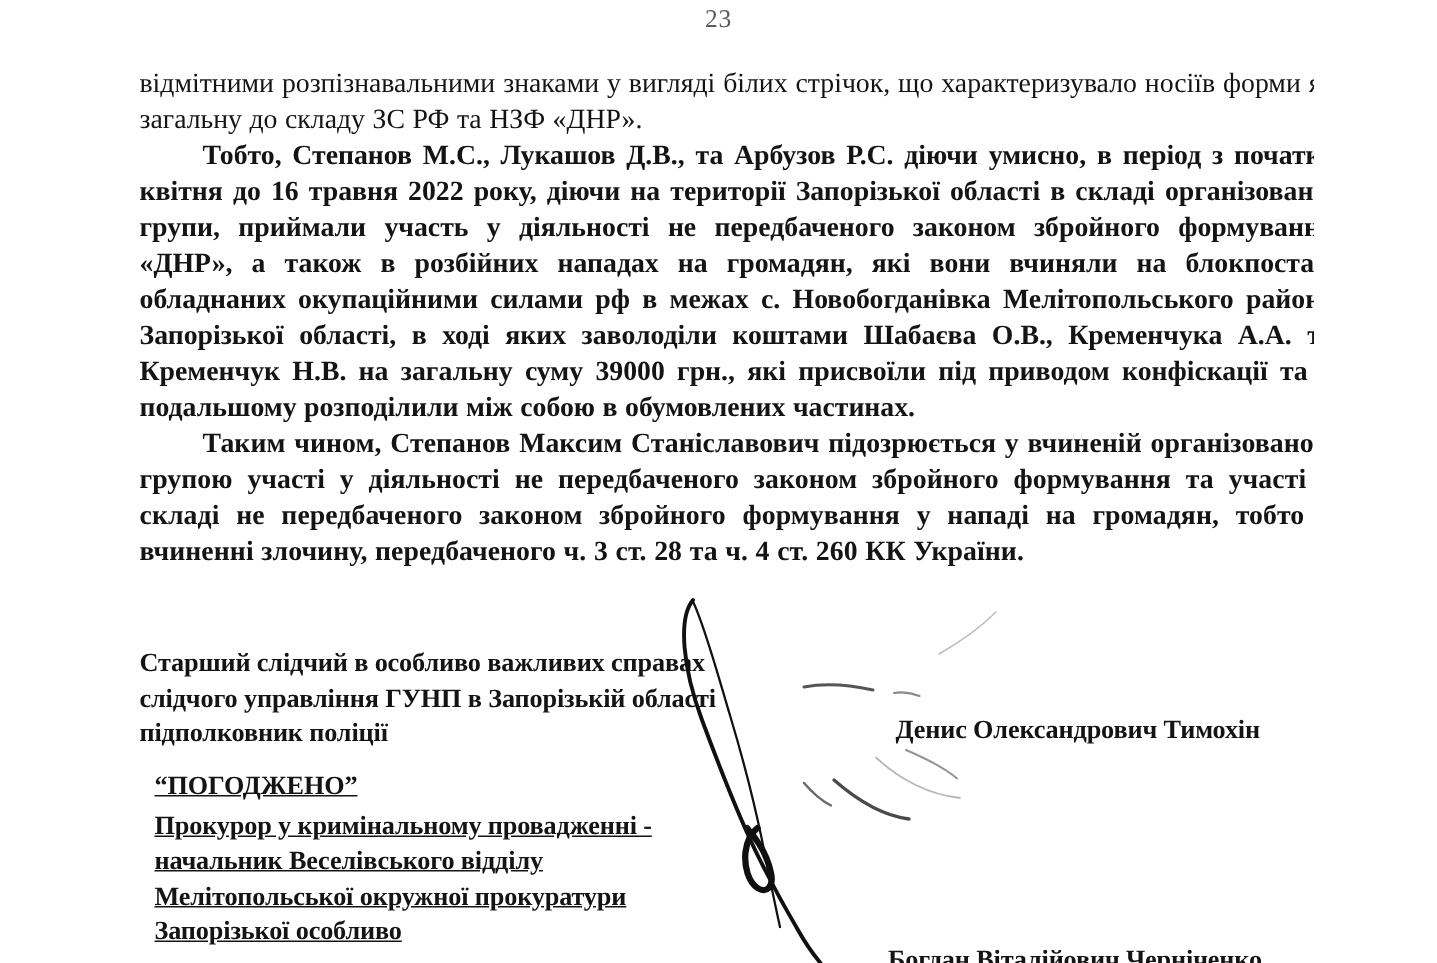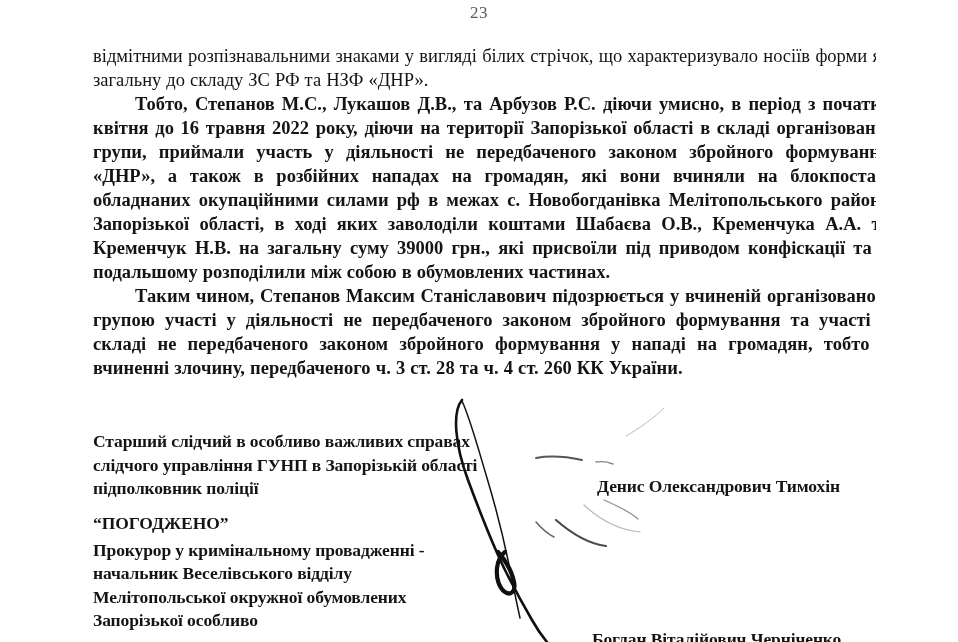--- a/index.html
+++ b/index.html
@@ -68,23 +68,24 @@
     letter-spacing: -0.1px;
   }
 
   #investigator-block {
     left: 93px;
     top: 430px;
     width: 470px;
   }
 
   #approval-block {
-    left: 93px;
+    left: 103px;
     top: 512px;
     width: 470px;
+    text-decoration: underline;
   }
 
   .sig-line {
     white-space: nowrap;
   }
 
   .approval-title {
     margin-bottom: 3px;
   }
 
@@ -153,21 +154,21 @@
     <div class="sig-line">слідчого управління ГУНП в Запорізькій області</div>
     <div class="sig-line">підполковник поліції</div>
   </div>
 
   <div class="sig-name" id="investigator-name">Денис Олександрович Тимохін</div>
 
   <div class="sig-block" id="approval-block">
     <div class="sig-line approval-title">“ПОГОДЖЕНО”</div>
     <div class="sig-line">Прокурор у кримінальному провадженні -</div>
     <div class="sig-line">начальник Веселівського відділу</div>
-    <div class="sig-line">Мелітопольської окружної обумовлених</div>
+    <div class="sig-line">Мелітопольської окружної прокуратури</div>
     <div class="sig-line">Запорізької особливо</div>
   </div>
 
   <div class="sig-name" id="prosecutor-name">Богдан Віталійович Черніченко</div>
 
   <svg id="signature-layer" viewBox="0 0 958 642">
 
     <path d="M462 400 C 452 412, 455 445, 468 480
              C 481 515, 494 548, 506 572
              C 513 586, 522 603, 532 620

